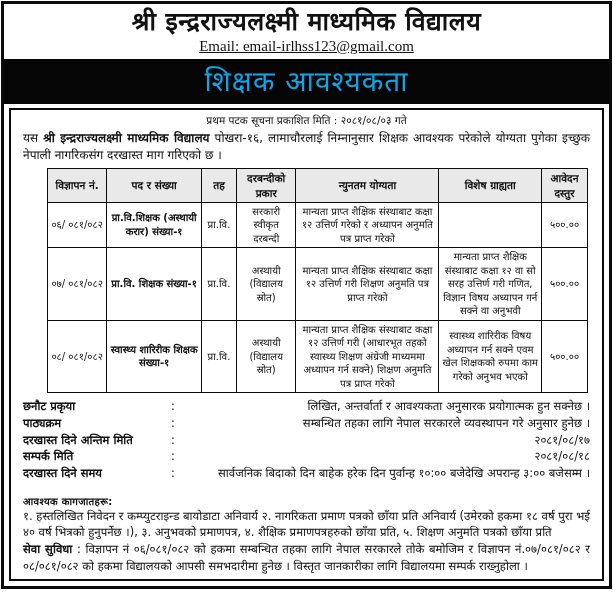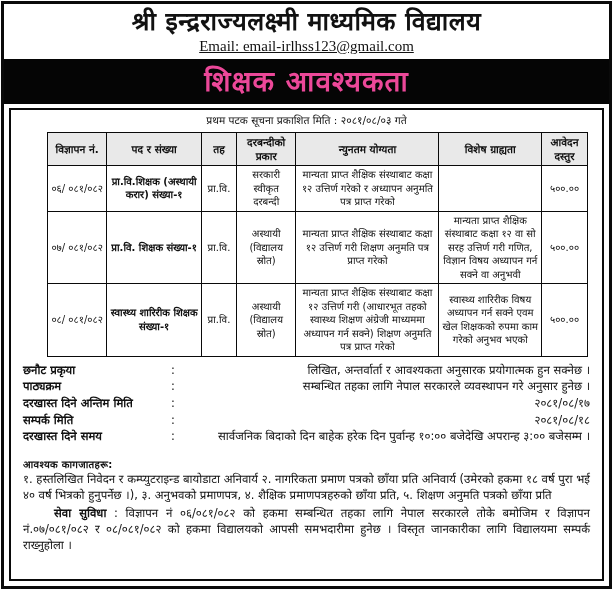--- a/index.html
+++ b/index.html
@@ -16,22 +16,22 @@
     position: absolute; inset: 1px;
     border: 3px solid #0a0a0a;
     display: flex; flex-direction: column;
     background: #fff;
   }
   .school-header { text-align: center; padding-top: 4px; }
   .school-name { font-size: 25px; font-weight: bold; line-height: 1.15; letter-spacing: 0.5px; }
   .school-address { font-size: 13.5px; font-weight: bold; margin-top: 3px; }
   .school-email { font-family: "Liberation Serif", serif; font-size: 15px; margin: 1px 0 4px; text-decoration: underline; }
   .banner {
-    background: #050505; color: #ec4899;
-    text-align: center; font-size: 28px; font-weight: bold;
+    background: #050505; color: #0ea5e9;
+    text-align: center; font-size: 28px; font-weight: normal;
     padding: 2px 0 5px; letter-spacing: 1px;
   }
   .body-box {
     flex: 1; margin: 4px 5px 5px;
     border: 2px solid #0a0a0a;
     padding: 3px 12px 2px;
     overflow: hidden;
   }
   .published { text-align: center; font-size: 10.5px; }
   .intro { font-size: 12px; line-height: 1.4; text-align: justify; margin-top: 3px; }
@@ -55,40 +55,43 @@
   .col-type { width: 11%; } .col-qual { width: 26.5%; } .col-special { width: 19%; }
   .col-fee { width: 8.5%; }
   .details { margin-top: 1px; font-size: 11.5px; }
   .drow { display: flex; line-height: 1.45; }
   .dlabel { width: 148px; font-weight: bold; flex: 0 0 auto; }
   .dcolon { width: 12px; flex: 0 0 auto; }
   .dvalue { flex: 1; text-align: right; }
   .doc-heading { font-weight: bold; font-size: 10px; margin-top: 12px; letter-spacing: 0.3px; }
   .doc-text, .service, .note { font-size: 11.5px; line-height: 1.42; text-align: justify; }
   .service { margin-top: 1px; }
-  .ilabel { font-weight: bold; margin-left: 31px; }
+  .ilabel { font-weight: bold; }
 </style>
 </head>
 <body>
 
 <div class="page">
   <div class="frame">
 
     <div class="school-header">
       <div class="school-name">श्री इन्द्रराज्यलक्ष्मी माध्यमिक विद्यालय</div>
       <div class="school-email">Email: email-irlhss123@gmail.com</div>
     </div>
 
     <div class="banner">
       <span>शिक्षक आवश्यकता</span>
     </div>
 
     <div class="body-box">
       <div class="published">प्रथम पटक सूचना प्रकाशित मिति : २०८१/०८/०३ गते</div>
 
+      <div class="intro">
+        <span>यस </span><span class="b">श्री इन्द्रराज्यलक्ष्मी माध्यमिक विद्यालय</span><span> पोखरा-१६, लामाचौरलाई निम्नानुसार शिक्षक आवश्यक परेकोले योग्यता पुगेका इच्छुक नेपाली नागरिकसंग दरखास्त माग गरिएको छ ।</span>
+      </div>
 
       <table class="vacancy">
         <thead>
           <tr>
             <th class="col-adno">विज्ञापन नं.</th>
             <th class="col-pos">पद र संख्या</th>
             <th class="col-level">तह</th>
             <th class="col-type">दरबन्दीको प्रकार</th>
             <th class="col-qual">न्युनतम योग्यता</th>
             <th class="col-special">विशेष ग्राह्यता</th>

